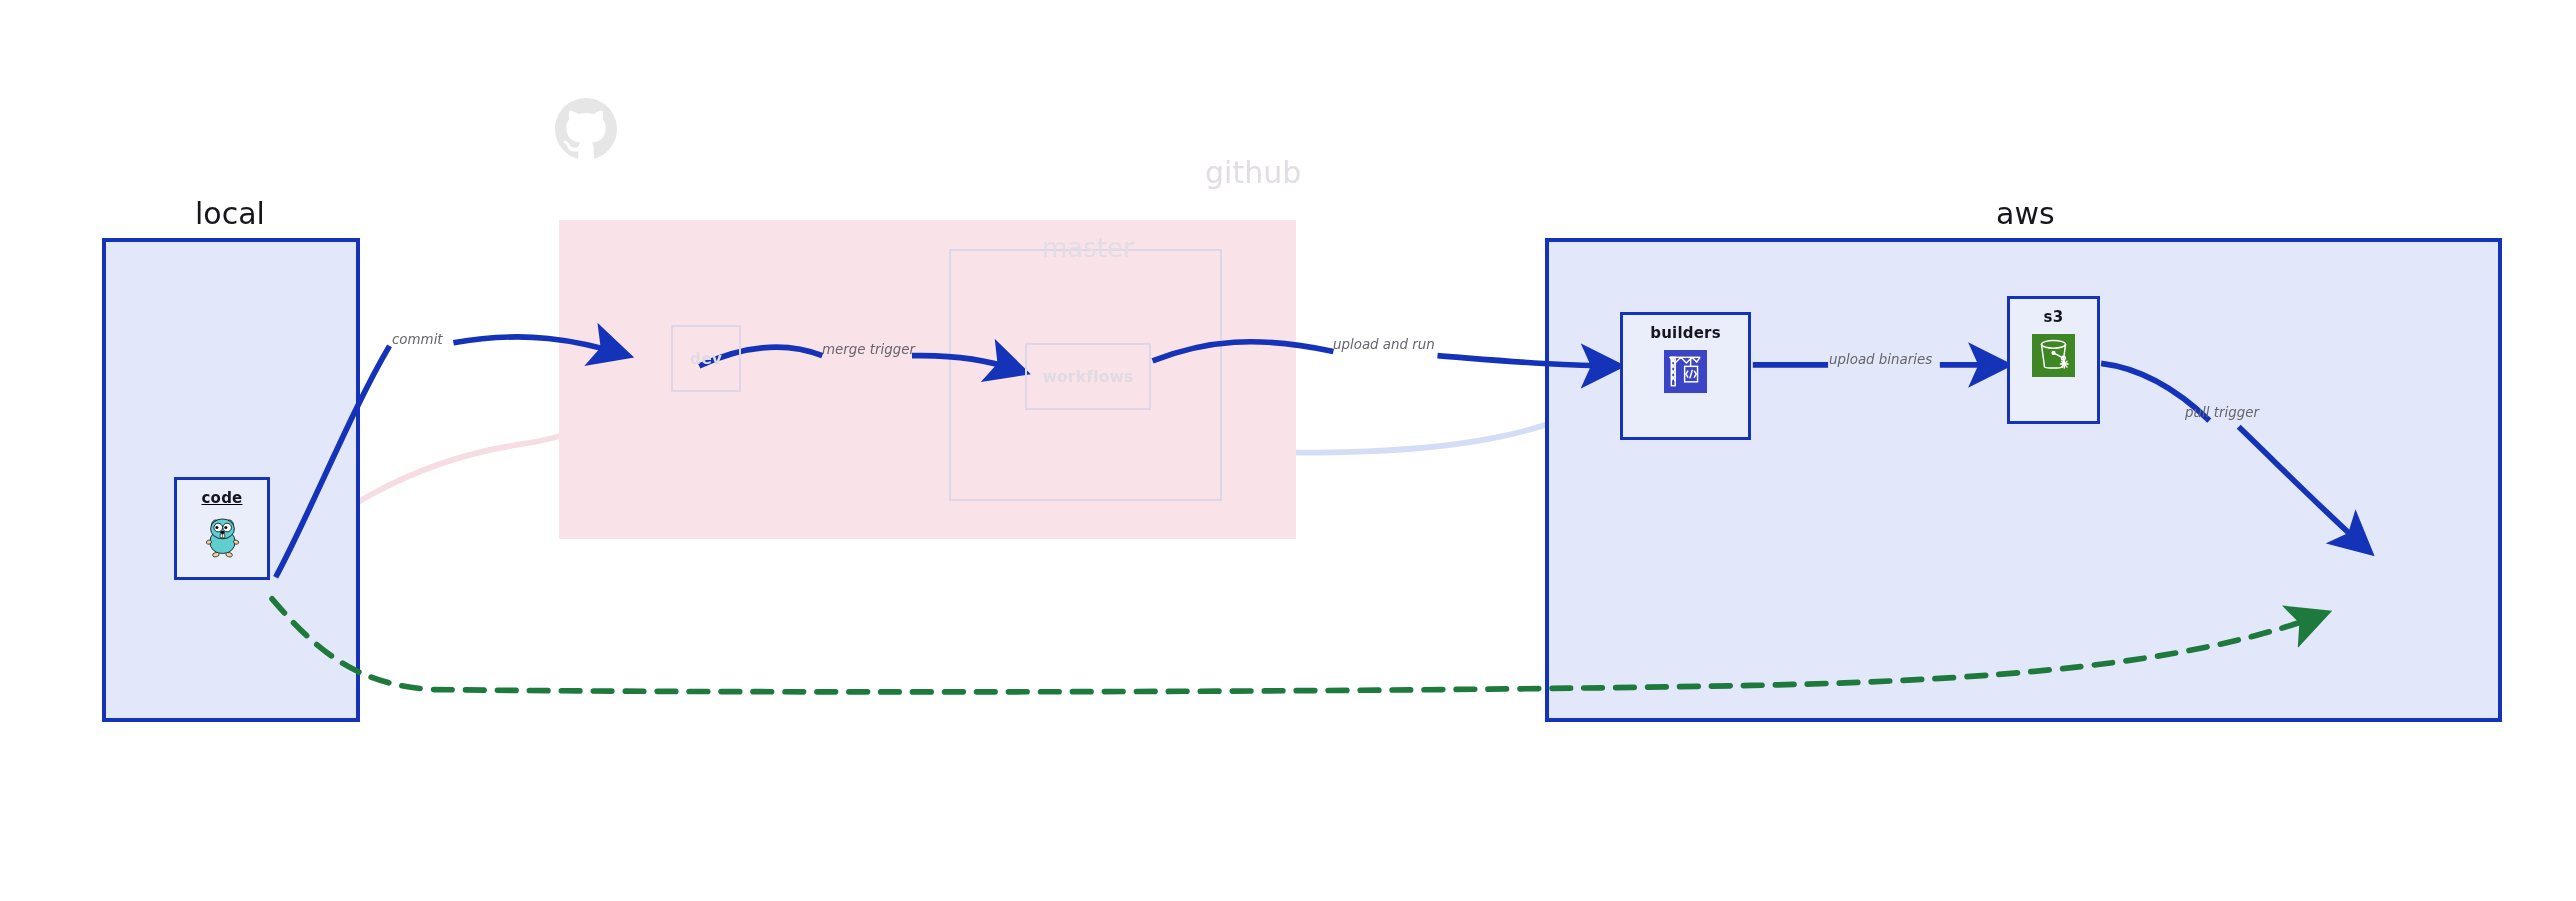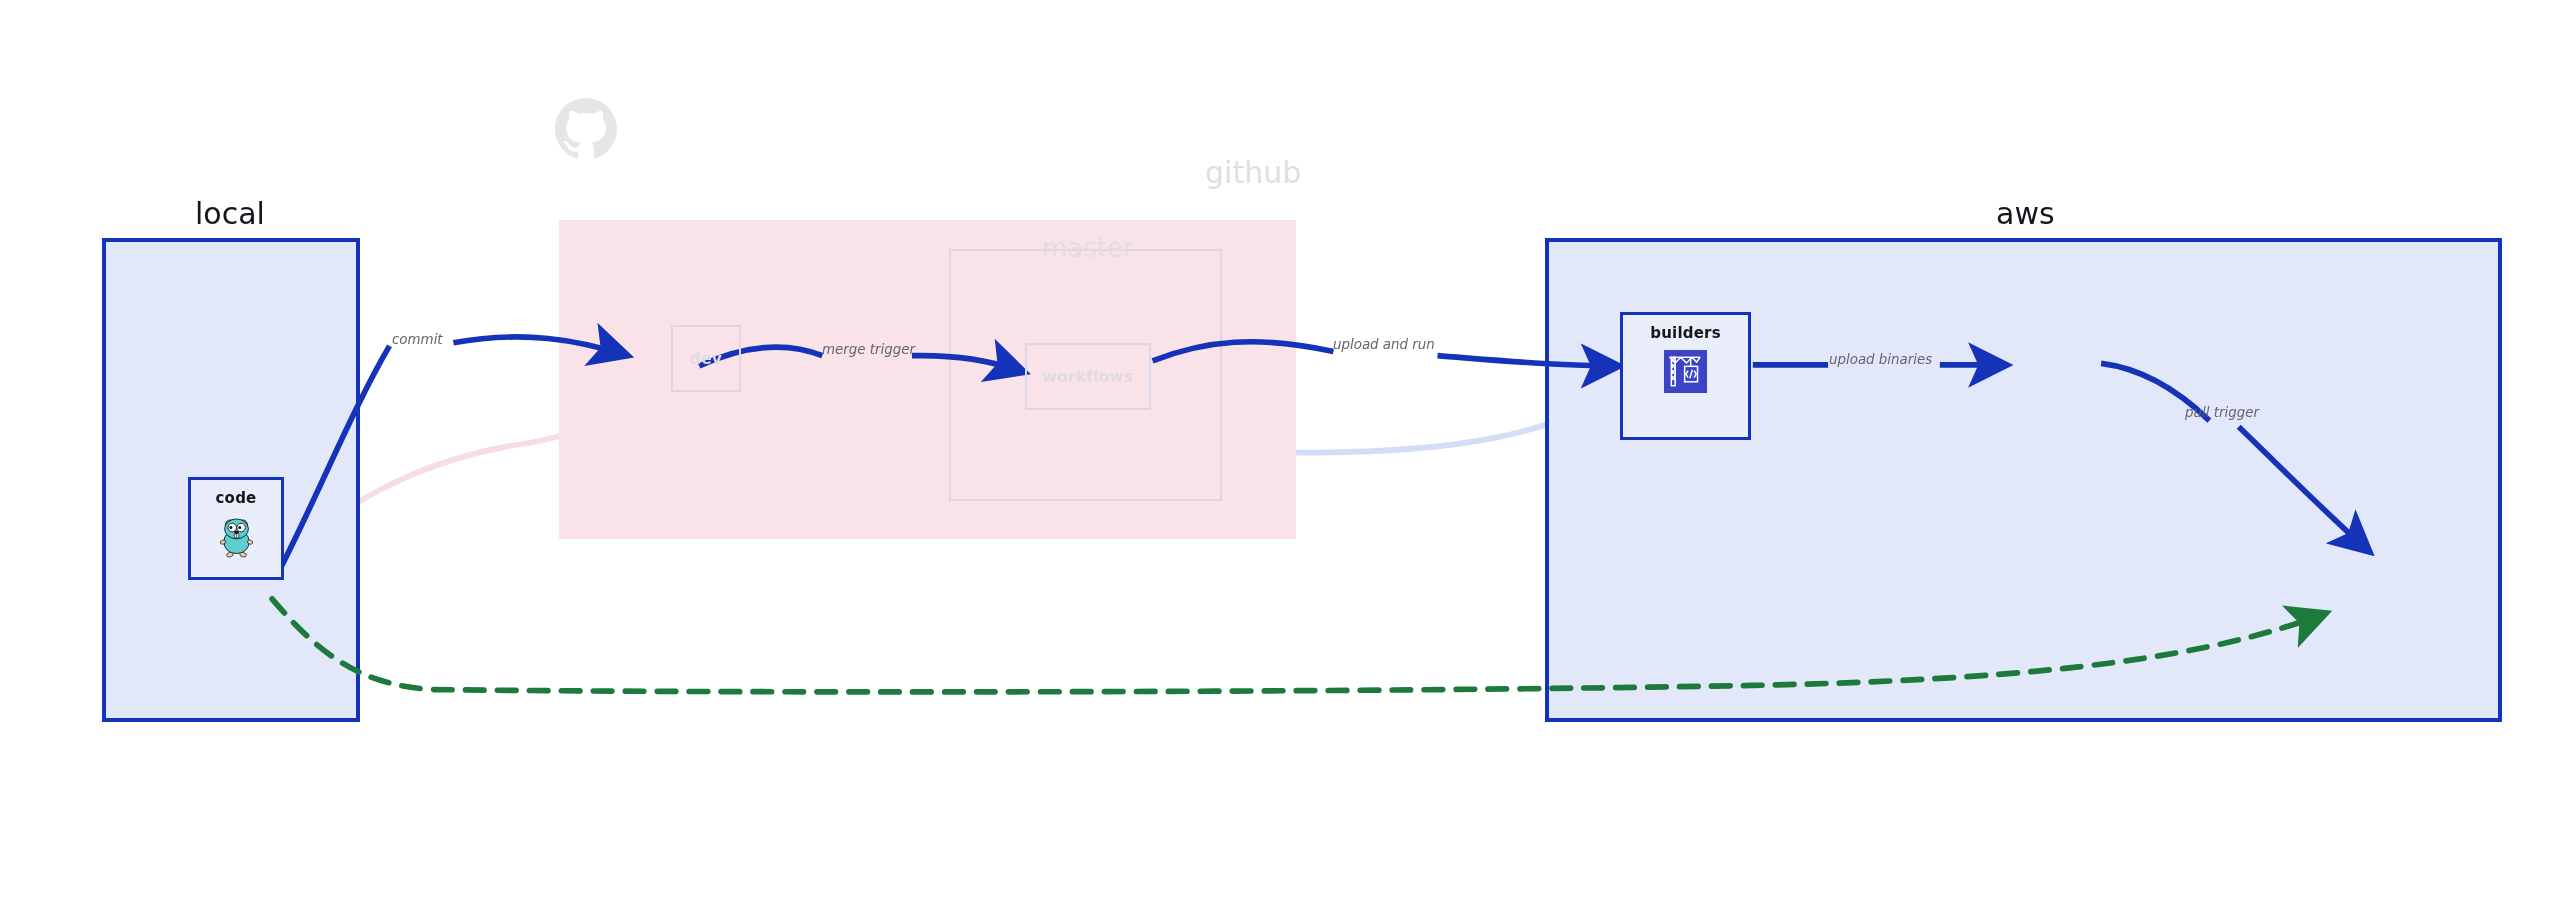--- a/index.html
+++ b/index.html
@@ -170,21 +170,21 @@
   <svg class="gh-logo" viewBox="0 0 16 16">
     <path fill="#e6e6e6" d="M8 0C3.58 0 0 3.58 0 8c0 3.54 2.29 6.53 5.47 7.59.4.07.55-.17.55-.38
       0-.19-.01-.82-.01-1.49-2.01.37-2.53-.49-2.69-.94-.09-.23-.48-.94-.82-1.13-.28-.15-.68-.52-.01-.53.63-.01
       1.08.58 1.23.82.72 1.21 1.87.87 2.33.66.07-.52.28-.87.51-1.07-1.78-.2-3.64-.89-3.64-3.95
       0-.87.31-1.59.82-2.15-.08-.2-.36-1.02.08-2.12 0 0 .67-.21 2.2.82.64-.18 1.32-.27 2-.27s1.36.09
       2 .27c1.53-1.04 2.2-.82 2.2-.82.44 1.1.16 1.92.08 2.12.51.56.82 1.27.82 2.15 0 3.07-1.87
       3.75-3.65 3.95.29.25.54.73.54 1.48 0 1.07-.01 1.93-.01 2.2 0 .21.15.46.55.38A8.01 8.01 0 0 0 16
       8c0-4.42-3.58-8-8-8z"></path>
   </svg>
 
-  <div class="node" style="left:188px; top:477px; width:96px; height:103px;">
+  <div class="node" style="left:174px; top:477px; width:96px; height:103px;text-decoration:underline;">
     <div class="node-label">code</div>
     <svg class="icon-box" viewBox="0 0 120 130">
       <g>
         <ellipse cx="40" cy="30" rx="13" ry="15" fill="#5ececf" stroke="#0a0a12" stroke-width="2.5"></ellipse>
         <ellipse cx="80" cy="30" rx="13" ry="15" fill="#5ececf" stroke="#0a0a12" stroke-width="2.5"></ellipse>
         <rect x="22" y="46" width="76" height="70" rx="34" fill="#5ececf" stroke="#0a0a12" stroke-width="2.5"></rect>
         <ellipse cx="60" cy="42" rx="36" ry="30" fill="#5ececf" stroke="#0a0a12" stroke-width="2.5"></ellipse>
         <circle cx="47" cy="38" r="13" fill="#ffffff" stroke="#0a0a12" stroke-width="2.5"></circle>
         <circle cx="74" cy="38" r="13" fill="#ffffff" stroke="#0a0a12" stroke-width="2.5"></circle>
         <circle cx="43" cy="38" r="4.6" fill="#0a0a12"></circle>
@@ -217,20 +217,34 @@
         <path d="M17 17 L26 29 M26 17 L17 29 M17 31 L26 43 M26 31 L17 43 M17 45 L26 57 M26 45 L17 57 M17 59 L26 71 M26 59 L17 71"></path>
         <path d="M13 17 L84 17"></path>
         <path d="M13 17 L26 30 L39 17 M39 17 L52 30 L65 17 M65 17 L76 28 L84 17"></path>
         <path d="M62 17 L62 38"></path>
         <rect x="48" y="38" width="30" height="36"></rect>
         <path d="M56 48 L51 56 L56 64 M70 48 L75 56 L70 64 M66 46 L60 66"></path>
       </g>
     </svg>
   </div>
 
+  <div class="node" style="left:2007px; top:296px; width:93px; height:128px;">
+    <div class="node-label">s3</div>
+    <svg class="icon-box" viewBox="0 0 100 100">
+      <rect x="0" y="0" width="100" height="100" fill="#3f8624"></rect>
+      <g fill="none" stroke="#ffffff" stroke-width="3.4" stroke-linecap="round">
+        <ellipse cx="50" cy="24" rx="28" ry="9"></ellipse>
+        <path d="M22 24 L29 76 C29 80 71 80 71 76 L78 24"></path>
+        <path d="M50 44 L73 56"></path>
+        <circle cx="50" cy="44" r="3.2" fill="#ffffff"></circle>
+        <circle cx="73" cy="56" r="4.4"></circle>
+        <path d="M66 70 L84 70 M75 61 L75 79 M68.5 63.5 L81.5 76.5 M81.5 63.5 L68.5 76.5"></path>
+      </g>
+    </svg>
+  </div>
 
 
   <svg class="layer over" viewBox="0 0 5054 1750">
     <defs>
       <marker id="mk-blue" markerWidth="8" markerHeight="8" refX="6.2" refY="4" orient="auto">
         <path d="M0,0 L8,4 L0,8 L1.8,4 z" fill="#1433b8"></path>
       </marker>
       <marker id="mk-green" markerWidth="8" markerHeight="8" refX="6.2" refY="4" orient="auto">
         <path d="M0,0 L8,4 L0,8 L1.8,4 z" fill="#1e7a3c"></path>
       </marker>

